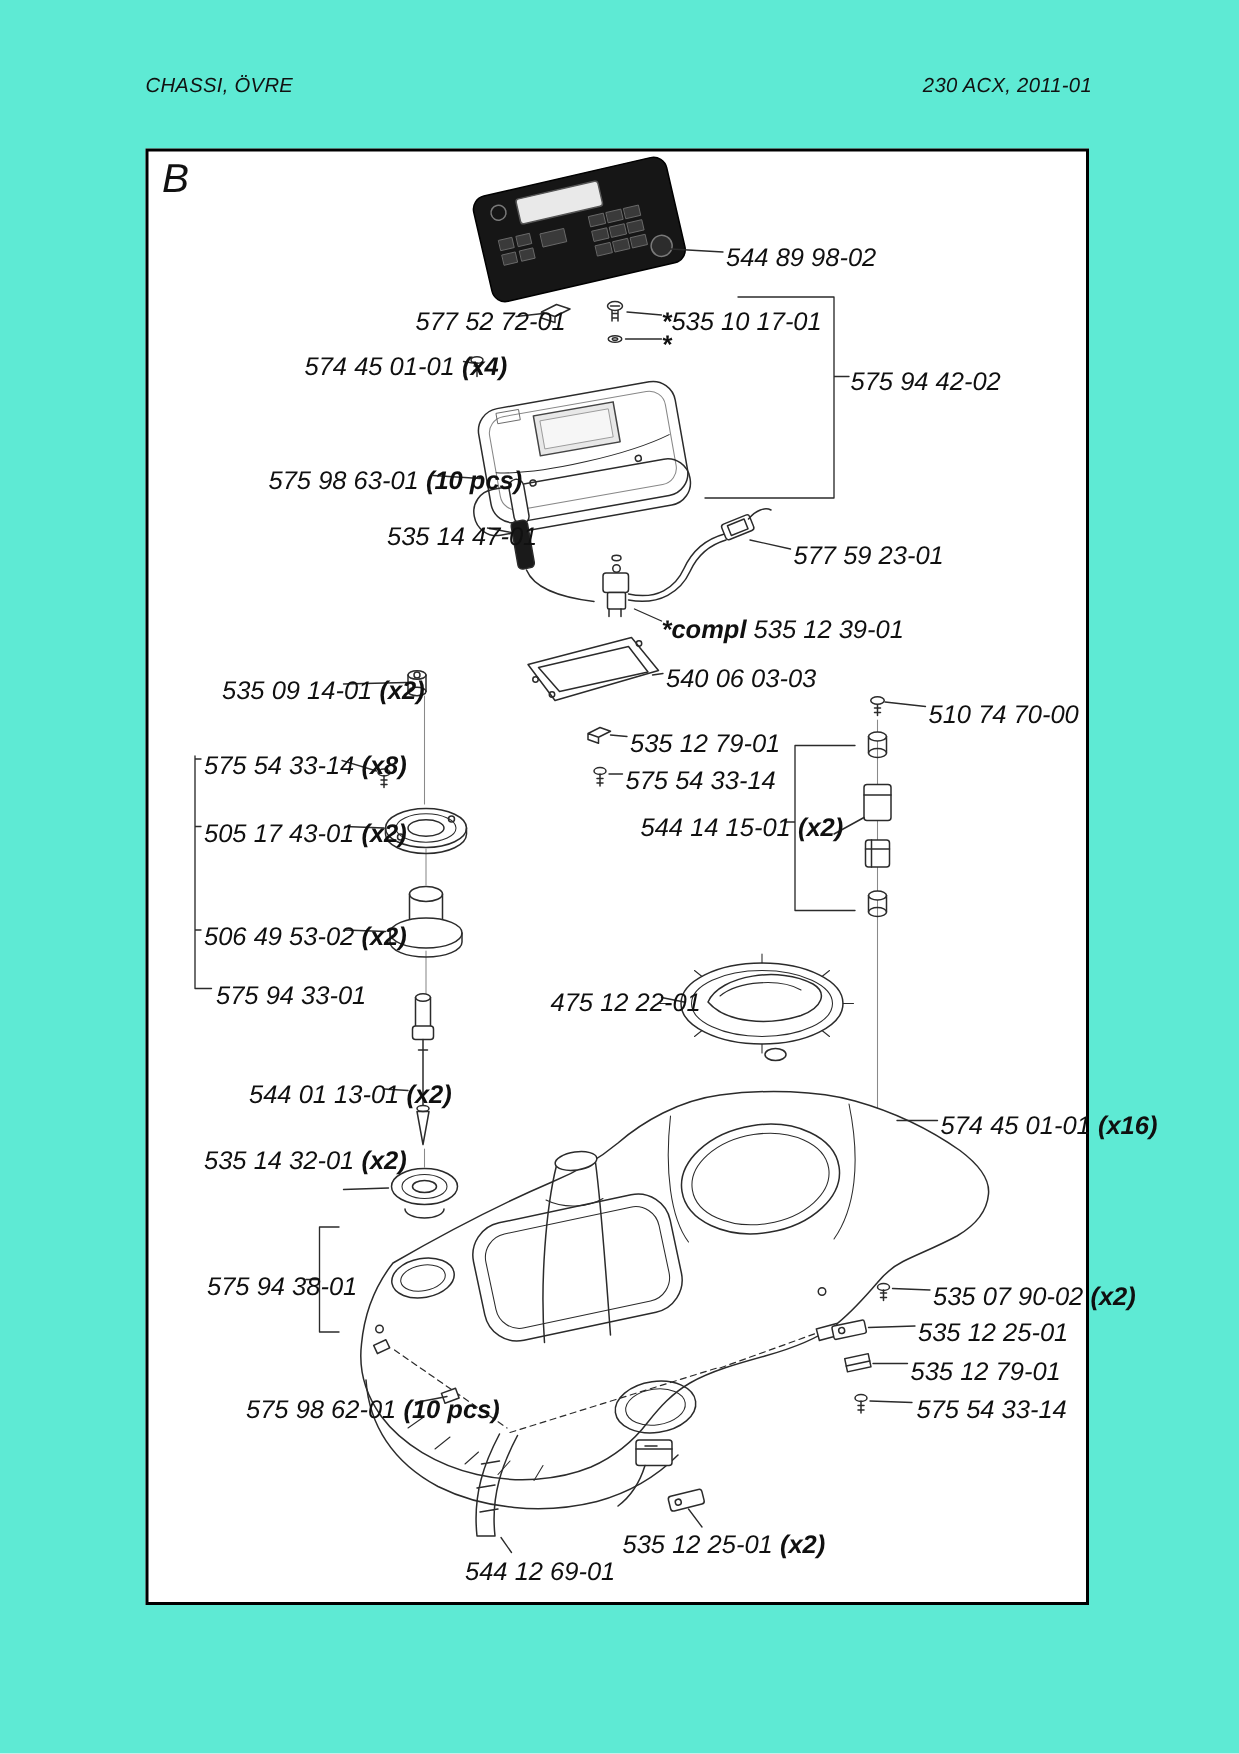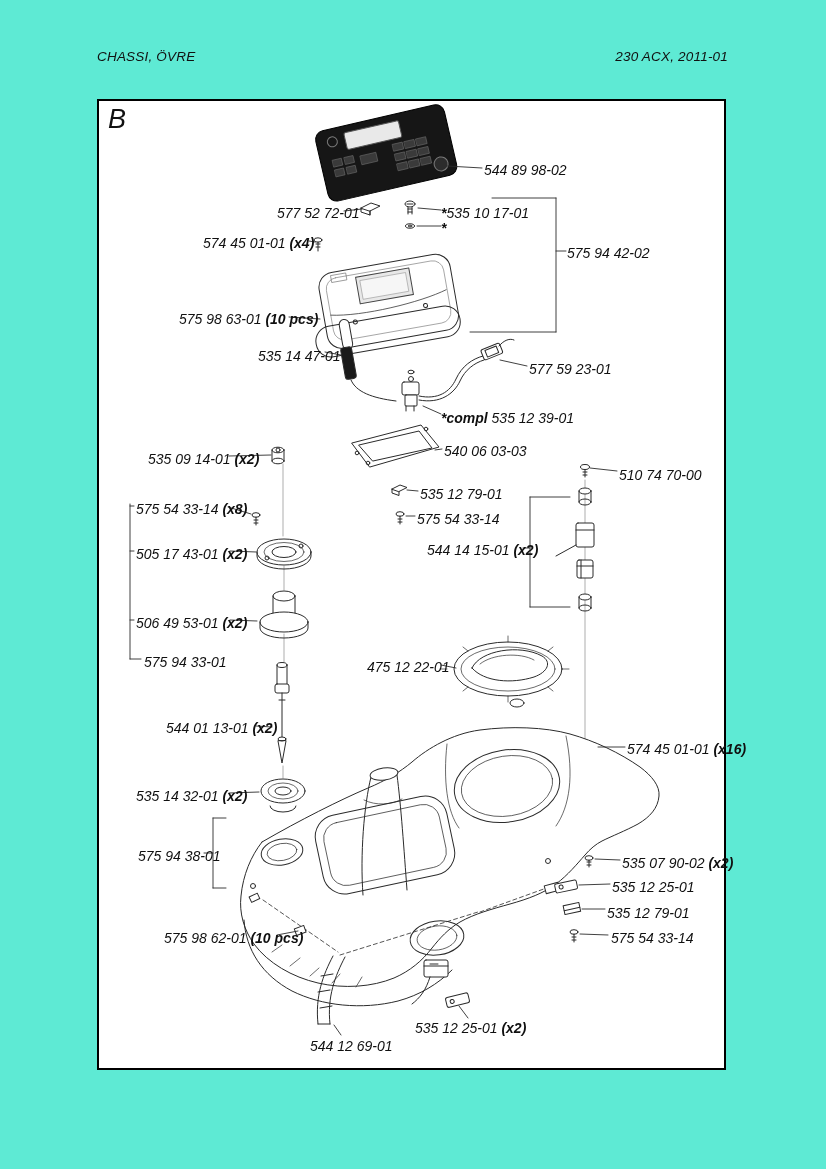--- a/index.html
+++ b/index.html
@@ -5,21 +5,21 @@
   html,body{margin:0;padding:0;background:#e9e9e9;}
   .page{position:relative;width:826px;height:1169px;background:#5eead4;overflow:hidden;
         font-family:"Liberation Sans",sans-serif;color:#111;font-style:italic;}
   .hdr{position:absolute;top:49px;font-size:13.5px;letter-spacing:.2px;white-space:nowrap;}
   .hdr-left{left:97px;}
   .hdr-right{right:98px;text-align:center;}
   .frame{position:absolute;left:97px;top:99px;width:629px;height:971px;
          border:2px solid #000;background:#fff;box-sizing:border-box;}
   .section-letter{position:absolute;left:108px;top:104px;font-size:27px;color:#111;}
   svg.art{position:absolute;left:0;top:0;pointer-events:none;}
-  .lbl{position:absolute;font-size:14px;white-space:nowrap;color:#101010;}
+  .lbl{position:absolute;font-size:17px;white-space:nowrap;color:#101010;}
   .lbl b{font-weight:bold;}
 </style>
 </head>
 <body>
 
 <div class="page">
 
   <div class="hdr hdr-left">CHASSI, ÖVRE</div>
   <div class="hdr hdr-right">230 ACX, 2011-01</div>
 
@@ -270,26 +270,26 @@
   <div class="lbl" style="left:529px;top:361px"><b></b><span>577 59 23-01</span><b></b></div>
   <div class="lbl" style="left:441px;top:410px"><b>*compl </b><span>535 12 39-01</span><b></b></div>
   <div class="lbl" style="left:444px;top:443px"><b></b><span>540 06 03-03</span><b></b></div>
   <div class="lbl" style="left:148px;top:451px"><b></b><span>535 09 14-01</span><b> (x2)</b></div>
   <div class="lbl" style="left:619px;top:467px"><b></b><span>510 74 70-00</span><b></b></div>
   <div class="lbl" style="left:136px;top:501px"><b></b><span>575 54 33-14</span><b> (x8)</b></div>
   <div class="lbl" style="left:420px;top:486px"><b></b><span>535 12 79-01</span><b></b></div>
   <div class="lbl" style="left:417px;top:511px"><b></b><span>575 54 33-14</span><b></b></div>
   <div class="lbl" style="left:136px;top:546px"><b></b><span>505 17 43-01</span><b> (x2)</b></div>
   <div class="lbl" style="left:427px;top:542px"><b></b><span>544 14 15-01</span><b> (x2)</b></div>
-  <div class="lbl" style="left:136px;top:615px"><b></b><span>506 49 53-01</span><b> (x2)</b></div>
+  <div class="lbl" style="left:136px;top:615px"><b></b><span>506 49 53-02</span><b> (x2)</b></div>
   <div class="lbl" style="left:144px;top:654px"><b></b><span>575 94 33-01</span><b></b></div>
   <div class="lbl" style="left:367px;top:659px"><b></b><span>475 12 22-01</span><b></b></div>
   <div class="lbl" style="left:166px;top:720px"><b></b><span>544 01 13-01</span><b> (x2)</b></div>
   <div class="lbl" style="left:627px;top:741px"><b></b><span>574 45 01-01</span><b> (x16)</b></div>
-  <div class="lbl" style="left:136px;top:788px"><b></b><span>535 14 32-01</span><b> (x2)</b></div>
+  <div class="lbl" style="left:136px;top:764px"><b></b><span>535 14 32-01</span><b> (x2)</b></div>
   <div class="lbl" style="left:138px;top:848px"><b></b><span>575 94 38-01</span><b></b></div>
   <div class="lbl" style="left:622px;top:855px"><b></b><span>535 07 90-02</span><b> (x2)</b></div>
   <div class="lbl" style="left:612px;top:879px"><b></b><span>535 12 25-01</span><b></b></div>
   <div class="lbl" style="left:607px;top:905px"><b></b><span>535 12 79-01</span><b></b></div>
   <div class="lbl" style="left:164px;top:930px"><b></b><span>575 98 62-01</span><b> (10 pcs)</b></div>
   <div class="lbl" style="left:611px;top:930px"><b></b><span>575 54 33-14</span><b></b></div>
   <div class="lbl" style="left:415px;top:1020px"><b></b><span>535 12 25-01</span><b> (x2)</b></div>
   <div class="lbl" style="left:310px;top:1038px"><b></b><span>544 12 69-01</span><b></b></div>
 
 </div>

